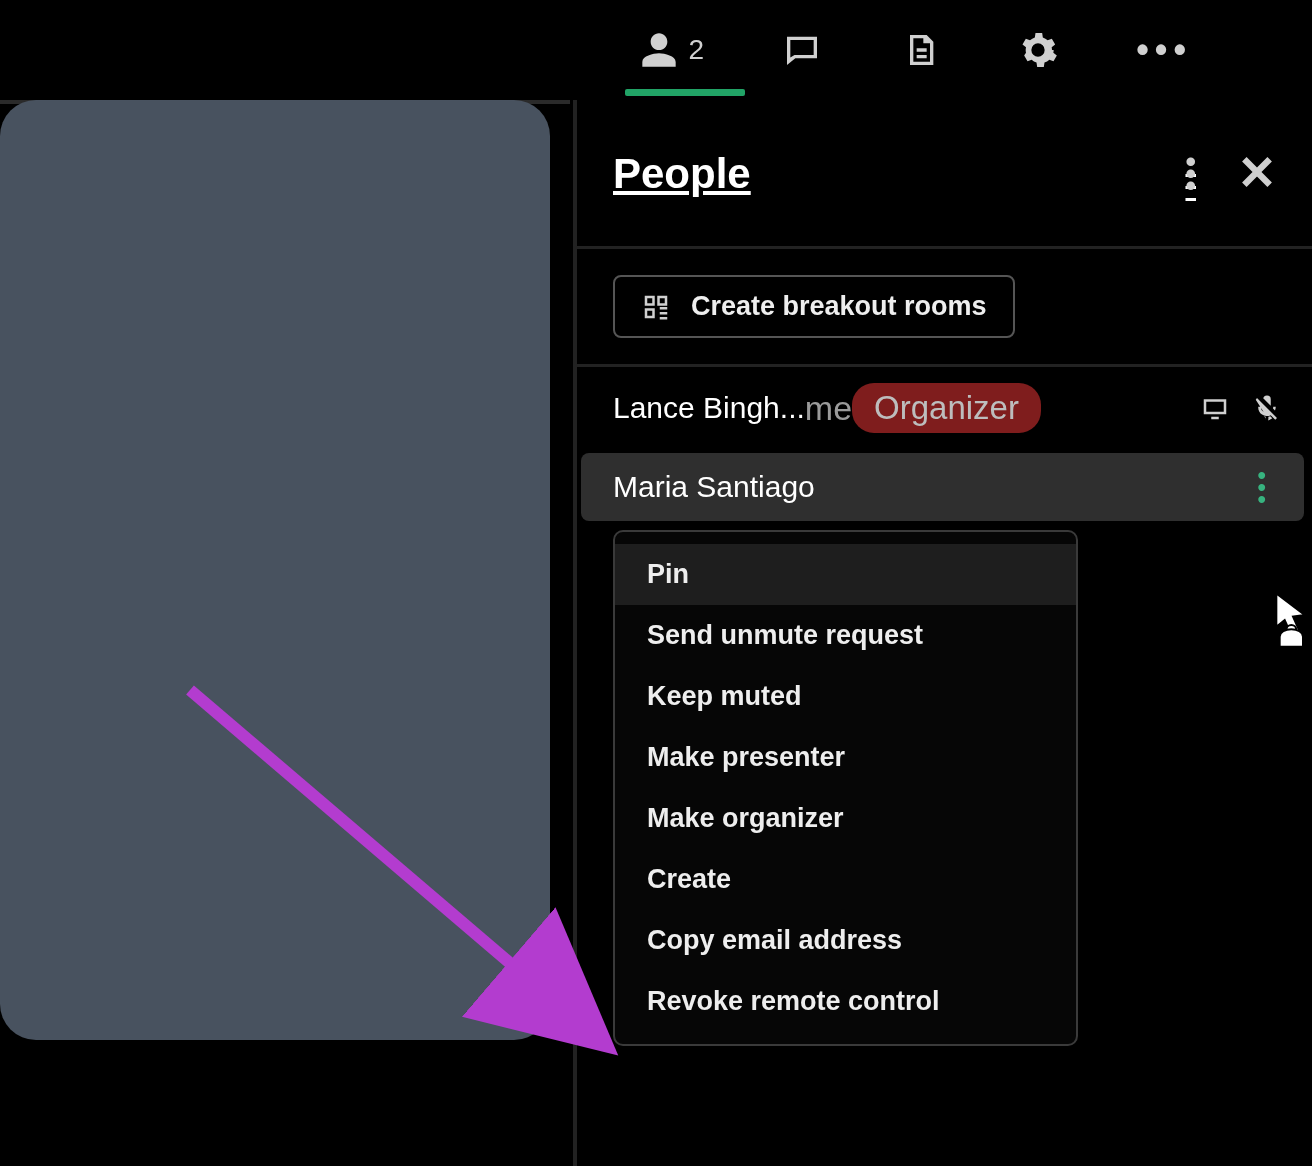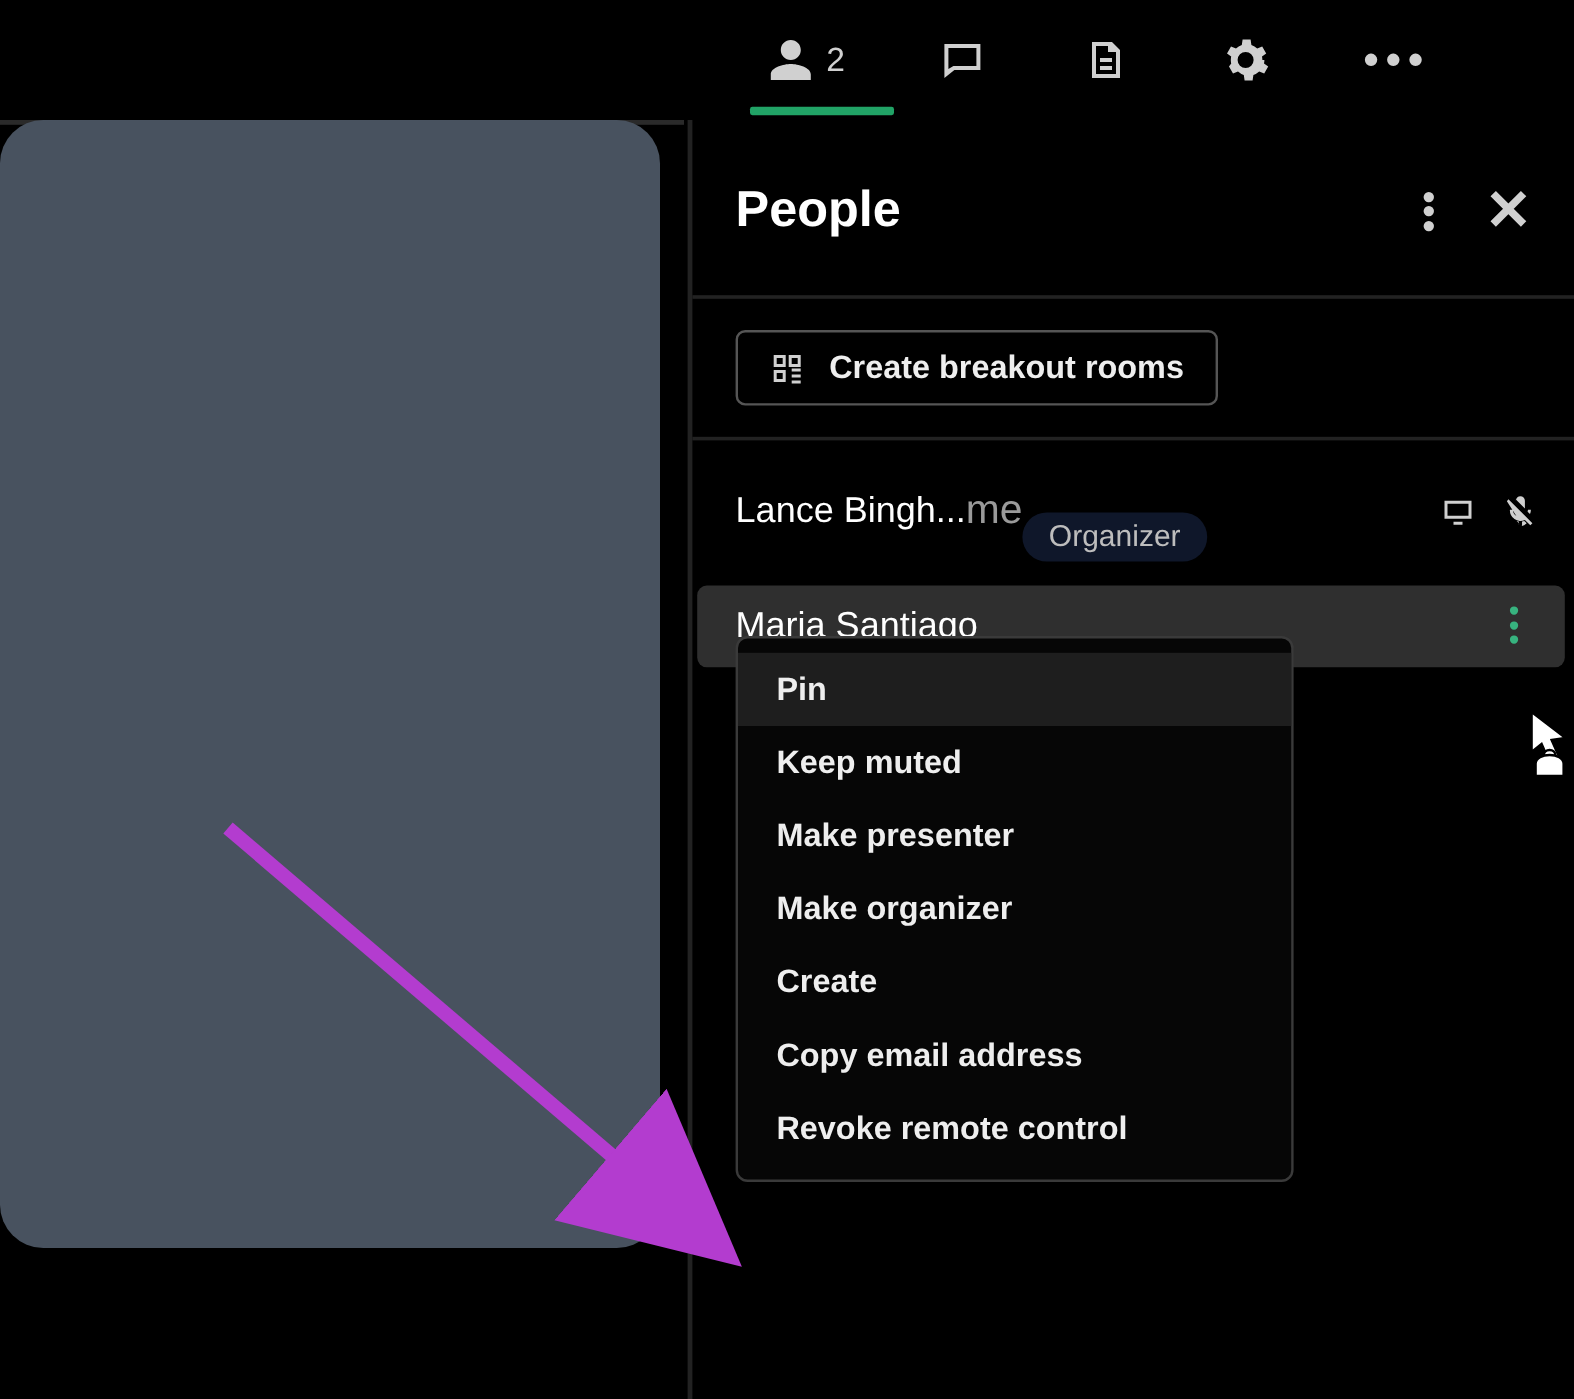--- a/index.html
+++ b/index.html
@@ -68,23 +68,24 @@
   .panel {
     position: absolute;
     top: 100px;
     left: 573px;
     right: 0;
     bottom: 0;
     border-left: 4px solid #222;
   }
   .panel-header {
     display: flex;
-    align-items: flex-end;
+    align-items: center;
     justify-content: space-between;
     padding: 50px 36px 48px 36px;
+    text-decoration: underline;
   }
   .panel-title {
     font-size: 42px;
     font-weight: 700;
   }
   .panel-header-actions {
     display: flex;
     align-items: center;
     gap: 42px;
   }
@@ -111,27 +112,26 @@
   .breakout-btn svg { width: 30px; height: 30px; fill: #d0d0d0; }
   .participant {
     display: flex;
     align-items: center;
     padding: 16px 30px 16px 36px;
     font-size: 30px;
   }
   .p-name { font-weight: 500; white-space: nowrap; overflow: hidden; text-overflow: ellipsis; max-width: 260px; }
   .p-me { color: #9a9a9a; font-size: 34px; }
   .p-badge {
-    background: #0f172a;
+    background: #7f1d1d;
     color: #bdbdbd;
     border-radius: 22px;
     padding: 6px 22px;
-    font-size: 25px;
+    font-size: 33px;
     font-weight: 500;
-    margin-top: 44px;
   }
   .p-icons {
     margin-left: auto;
     display: flex;
     align-items: center;
     gap: 22px;
   }
   .p-icons svg { width: 30px; height: 30px; fill: #d0d0d0; }
   .participant.hovered {
     background: #2f2f2f;
@@ -249,20 +249,21 @@
     </div>
   </div>
 
   <div class="participant hovered">
     <span class="p-name" style="max-width:none">Maria Santiago</span>
     <div class="row-dots">•<br>•<br>•</div>
   </div>
 
   <div class="context-menu">
     <div class="menu-item hover">Pin</div>
+    <div class="menu-item">Send unmute request</div>
     <div class="menu-item">Keep muted</div>
     <div class="menu-item">Make presenter</div>
     <div class="menu-item">Make organizer</div>
     <div class="menu-item">Create</div>
     <div class="menu-item">Copy email address</div>
     <div class="menu-item">Revoke remote control</div>
   </div>
 
   <svg class="cursor" viewBox="0 0 32 36">
     <path d="M6 2 L6 22 L11 18 L15 27 L20 25 L16 16 L23 15 Z" fill="#fff" stroke="#000" stroke-width="1.2"></path>

